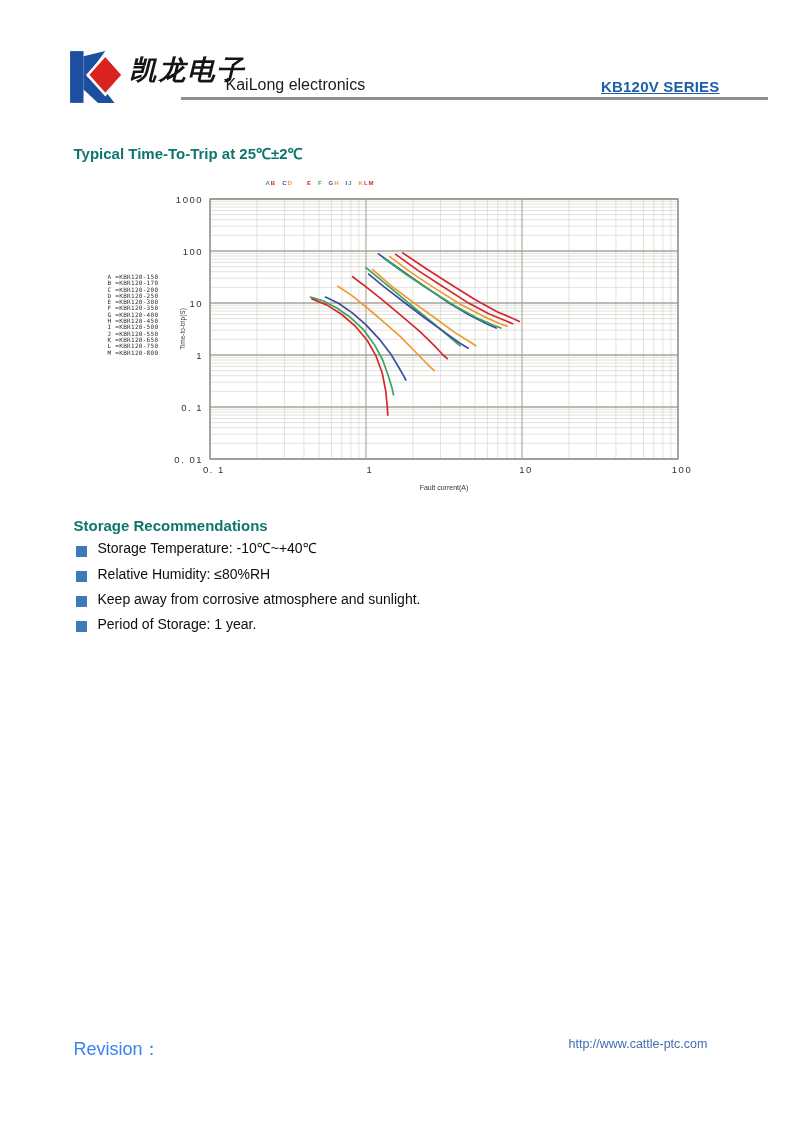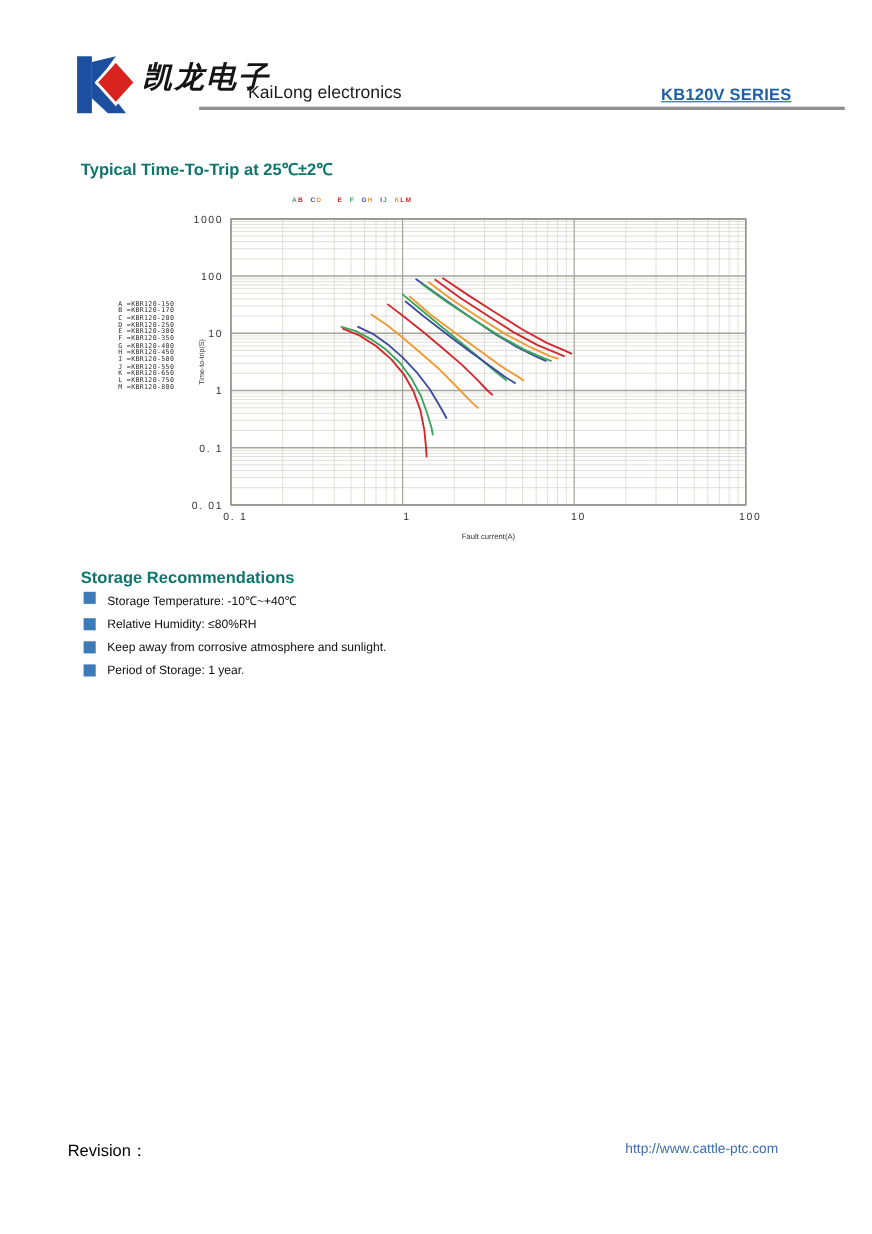--- a/index.html
+++ b/index.html
@@ -22,25 +22,25 @@
   
   .chart-wrap{position:absolute;left:74px;top:180px;width:620px;height:322px;text-decoration:underline;}
   .chart-wrap svg{position:absolute;left:0;top:0;}
   .legend-row{position:absolute;left:166px;top:0px;font-size:6px;font-weight:bold;letter-spacing:1px;white-space:nowrap;}
   .legend-group{display:inline-block;margin-right:6px;}
   .legend-gap{margin-left:8px;}
   .series-key{position:absolute;left:8px;top:94px;font-family:"DejaVu Sans Mono", monospace;font-size:6px;line-height:6.3px;color:#2c2c2c;letter-spacing:.3px;white-space:pre;}
 
   
   .storage-list{position:absolute;left:50px;top:538px;margin:0;padding:0;list-style:none;}
-  .storage-list li{display:flex;align-items:flex-start;margin-bottom:9px;font-size:11px;color:#0e0e0e;}
+  .storage-list li{display:flex;align-items:flex-end;margin-bottom:9px;font-size:14px;color:#0e0e0e;}
   .bullet-sq{width:11px;height:11px;background:#3d7ab8;margin-right:11px;flex:0 0 aupx;display:inline-block;}
 
   
-  .footer-rev{position:absolute;left:36px;top:1037px;font-size:15px;color:#000000;}
+  .footer-rev{position:absolute;left:48px;top:1037px;font-size:18px;color:#3b82f6;}
   .footer-url{position:absolute;left:543px;top:1037px;font-size:12.5px;color:#3f6eb0;text-decoration:none;}
 </style>
 </head>
 <body>
 
 <div class="page">
 
   <div class="logo">
     <svg width="58" height="58" viewBox="0 0 56 56">
       <polygon points="2,3 15,3 15,53 2,53" fill="#1d4fa0"></polygon>

